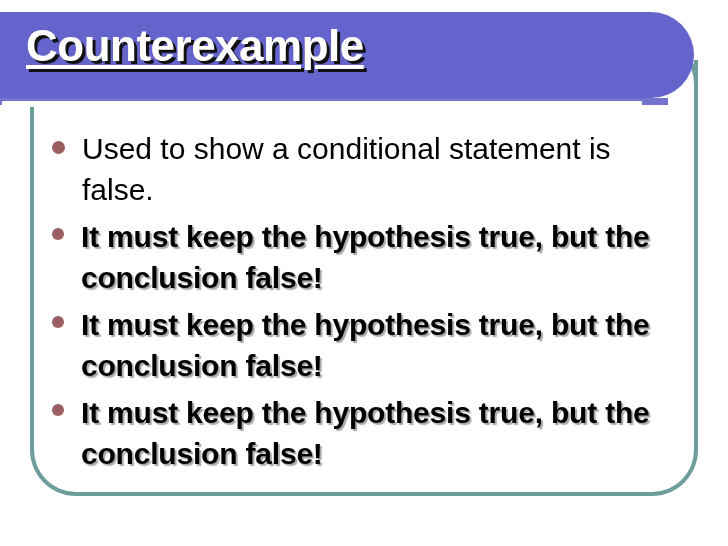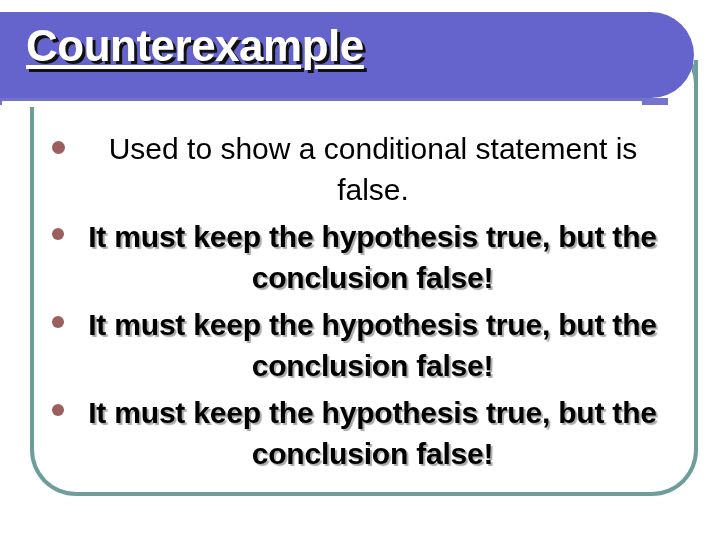--- a/index.html
+++ b/index.html
@@ -104,21 +104,20 @@
   .body {
     position: absolute;
     left: 52px;
     top: 128px;
     width: 612px;
   }
   .bullet-row {
     display: flex;
     align-items: flex-start;
     margin-bottom: 6px;
-    text-align: center;
   }
   .bullet-dot {
     flex: 0 0 auto;
     width: 13px;
     height: 13px;
     border-radius: 50%;
     background: #9c5f5f;
     margin-top: 13px;
     margin-right: 17px;
   }

